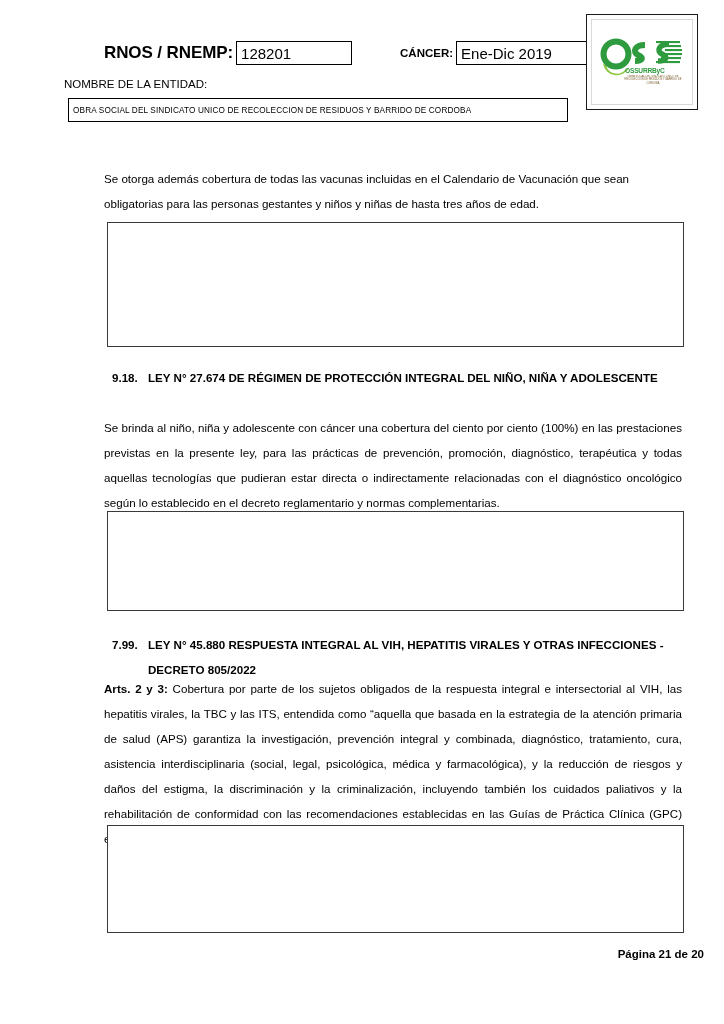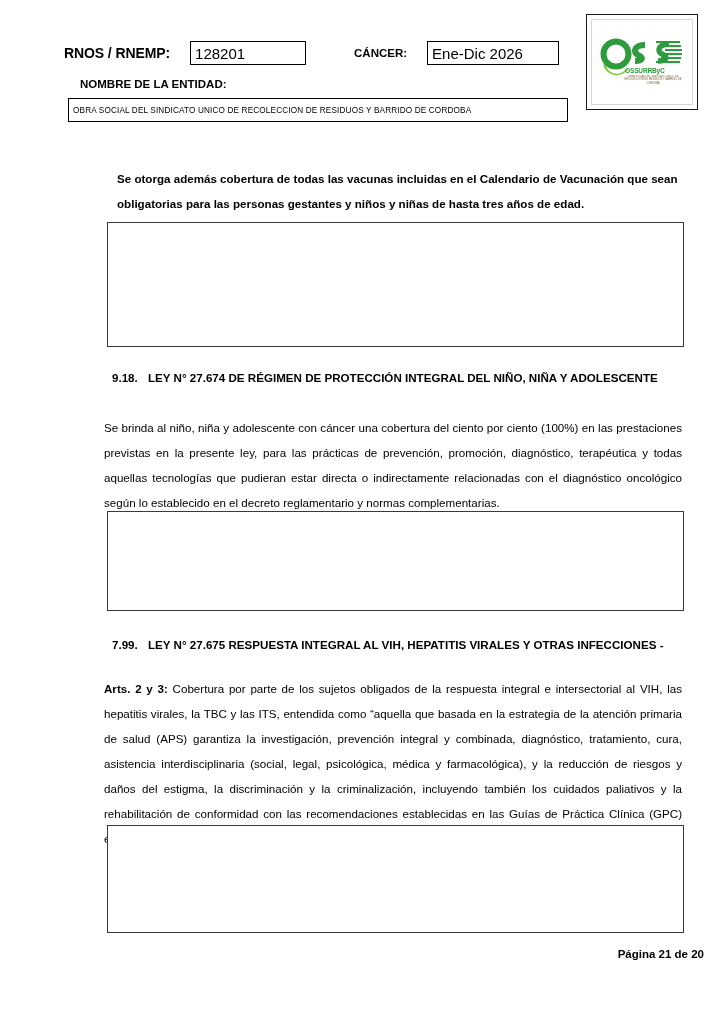--- a/index.html
+++ b/index.html
@@ -28,54 +28,55 @@
 
   .hdr-row1 {
     position: absolute;
     left: 64px;
     top: 40px;
     display: flex;
     align-items: center;
     height: 26px;
   }
   .lbl-rnos {
-    font-size: 14px;
+    font-size: 17px;
     font-weight: bold;
     letter-spacing: -0.1px;
     white-space: nowrap;
     font-stretch: condensed;
+    margin-left: 40px;
   }
   .field-box {
     border: 1.4px solid #000;
     background: #fff;
     height: 24px;
     box-sizing: border-box;
     display: flex;
     align-items: center;
     padding-left: 4px;
-    margin-left: 20px;
+    margin-left: 3px;
     font-size: 15px;
     font-family: "Liberation Sans", sans-serif;
     color: #000;
   }
   .field-rnos { width: 116px; }
   .lbl-periodo {
     font-size: 11.5px;
     font-weight: bold;
     white-space: nowrap;
     margin-left: 48px;
   }
   .field-periodo { width: 132px; }
 
   .lbl-entidad {
     position: absolute;
-    left: 80px;
+    left: 64px;
     top: 78px;
     font-size: 11.5px;
-    font-weight: bold;
+    font-weight: normal;
     white-space: nowrap;
   }
 
   .entidad-box {
     position: absolute;
     left: 68px;
     top: 98px;
     width: 500px;
     height: 24px;
     box-sizing: border-box;
@@ -197,21 +198,21 @@
 </style>
 </head>
 <body>
 
 <div class="header">
 
   <div class="hdr-row1">
     <span class="lbl-rnos">RNOS / RNEMP:</span>
     <span class="field-box field-rnos">128201</span>
     <span class="lbl-periodo">CÁNCER:</span>
-    <span class="field-box field-periodo">Ene-Dic 2026</span>
+    <span class="field-box field-periodo">Ene-Dic 2019</span>
   </div>
 
   <div class="lbl-entidad">NOMBRE DE LA ENTIDAD:</div>
 
   <div class="entidad-box">
     <span class="entidad-text">OBRA SOCIAL DEL SINDICATO UNICO DE RECOLECCION DE RESIDUOS Y BARRIDO DE CORDOBA</span>
   </div>
 
   <div class="logo-frame">
     <div class="logo-inner">
@@ -235,34 +236,35 @@
         </svg>
         <span class="logo-sub1">OSSURRByC</span>
         <span class="logo-sub2">OBRA SOCIAL DEL SINDICATO UNICO DE RECOLECCION DE RESIDUOS Y BARRIDO DE CORDOBA</span>
       </div>
     </div>
   </div>
 </div>
 
 <div class="content">
 
-  <p class="para nojust" style="position:absolute; left:13px; top:166px; width:565px;font-weight:bold;">Se otorga además cobertura de todas las vacunas incluidas en el Calendario de Vacunación que sean obligatorias para las personas gestantes y niños y niñas de hasta tres años de edad.</p>
+  <p class="para nojust" style="position:absolute; left:0; top:166px; width:565px;">Se otorga además cobertura de todas las vacunas incluidas en el Calendario de Vacunación que sean obligatorias para las personas gestantes y niños y niñas de hasta tres años de edad.</p>
 
   <div class="empty-box" style="position:absolute; left:3px; top:222px; width:577px; height:125px;"></div>
 
   <h3 class="sec-head" style="position:absolute; left:0; top:357px; width:578px;">
     <span class="num">9.18.</span><span>LEY N° 27.674 DE RÉGIMEN DE PROTECCIÓN INTEGRAL DEL NIÑO, NIÑA Y ADOLESCENTE</span>
   </h3>
 
   <p class="para" style="position:absolute; left:0; top:415px; width:578px;">Se brinda al niño, niña y adolescente con cáncer una cobertura del ciento por ciento (100%) en las prestaciones previstas en la presente ley, para las prácticas de prevención, promoción, diagnóstico, terapéutica y todas aquellas tecnologías que pudieran estar directa o indirectamente relacionadas con el diagnóstico oncológico según lo establecido en el decreto reglamentario y normas complementarias.</p>
 
   <div class="empty-box" style="position:absolute; left:3px; top:511px; width:577px; height:100px;"></div>
 
   <h3 class="sec-head" style="position:absolute; left:0; top:624px; width:578px;">
-    <span class="num">7.99.</span><span>LEY N° 27.675 RESPUESTA INTEGRAL AL VIH, HEPATITIS VIRALES Y OTRAS INFECCIONES -</span>
+    <span class="num">7.99.</span><span>LEY N° 45.880 RESPUESTA INTEGRAL AL VIH, HEPATITIS VIRALES Y OTRAS INFECCIONES -</span>
+    <span class="cont-line">DECRETO 805/2022</span>
   </h3>
 
   <p class="para" style="position:absolute; left:0; top:676px; width:578px;"><strong>Arts. 2 y 3:</strong><span> Cobertura por parte de los sujetos obligados de la respuesta integral e intersectorial al VIH, las hepatitis virales, la TBC y las ITS, entendida como “aquella que basada en la estrategia de la atención primaria de salud (APS) garantiza la investigación, prevención integral y combinada, diagnóstico, tratamiento, cura, asistencia interdisciplinaria (social, legal, psicológica, médica y farmacológica), y la reducción de riesgos y daños del estigma, la discriminación y la criminalización, incluyendo también los cuidados paliativos y la rehabilitación de conformidad con las recomendaciones establecidas en las Guías de Práctica Clínica (GPC) específicas del MINISTERIO DE SALUD en su versión más actualizada.</span></p>
 
   <div class="empty-box" style="position:absolute; left:3px; top:825px; width:577px; height:108px;"></div>
 </div>
 
 <div class="footer">
   <span>Página 21 de </span><span class="total">20</span>
 </div>

